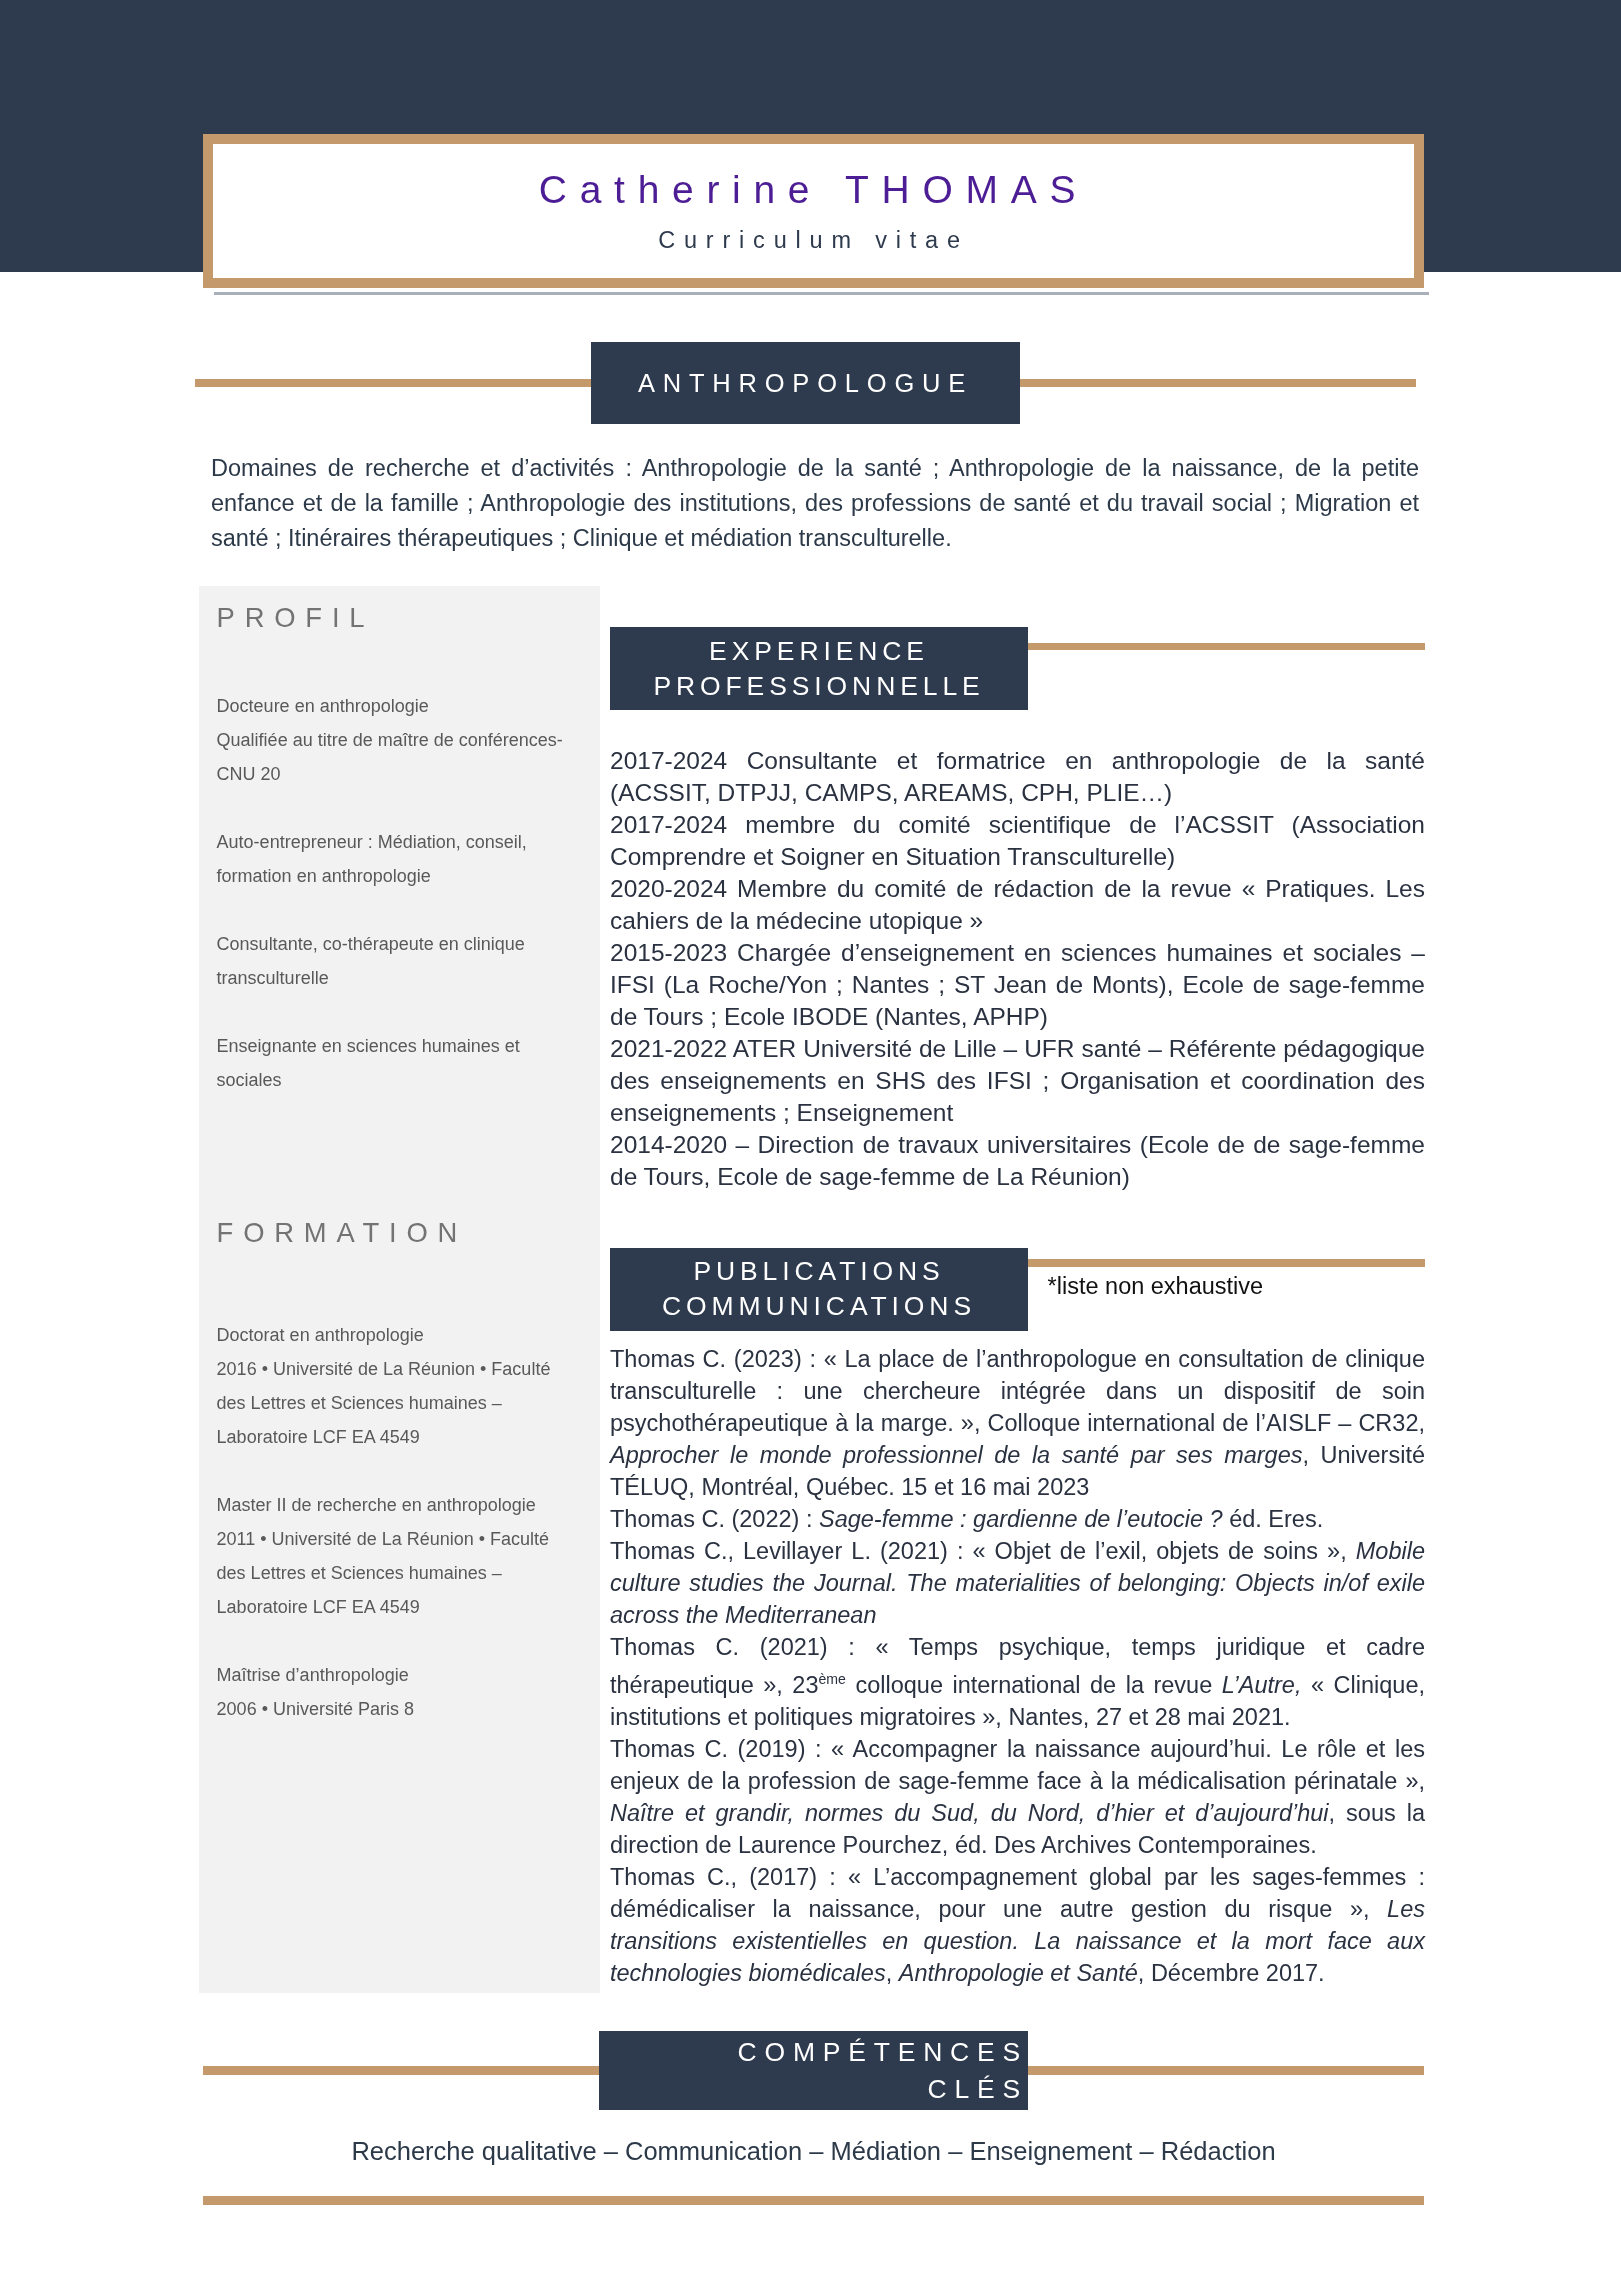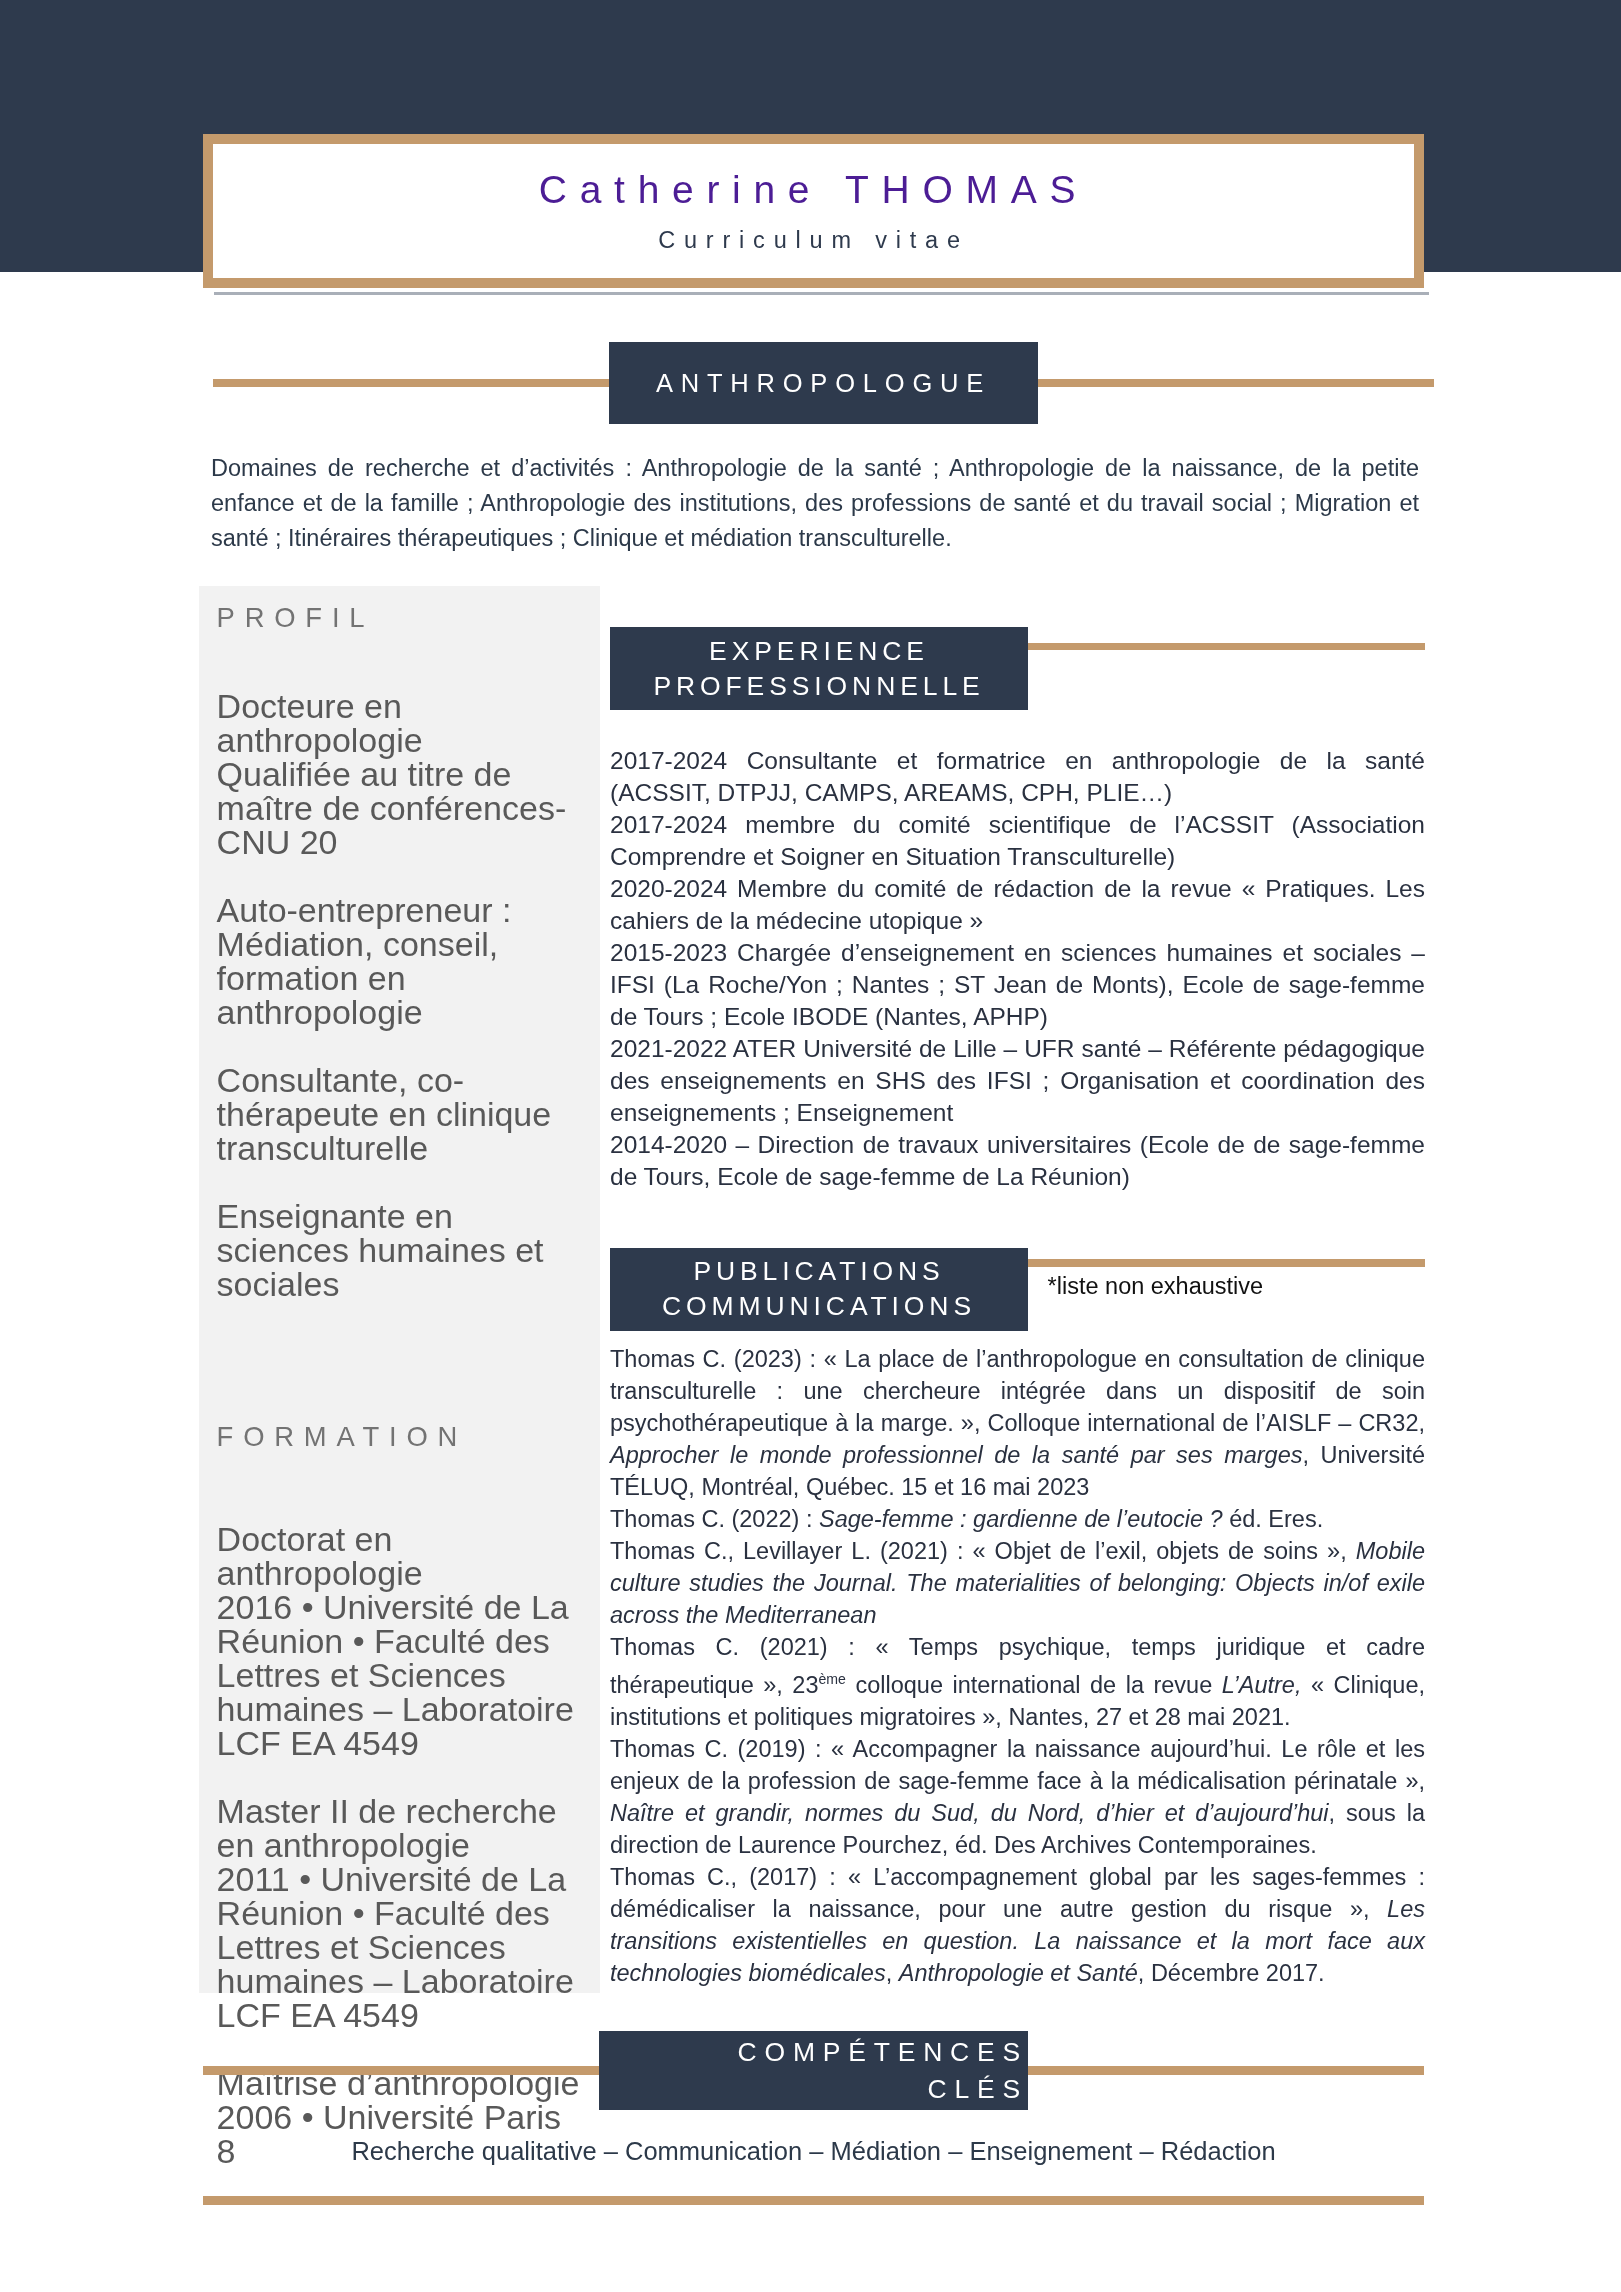--- a/index.html
+++ b/index.html
@@ -18,37 +18,37 @@
   .title-name{font-size:39px;letter-spacing:12.7px;color:#4c1d95;white-space:nowrap;}
   .title-sub{font-size:23.5px;letter-spacing:8.8px;color:#2e3a4d;margin-top:15.7px;white-space:nowrap;}
   .title-shadow{position:absolute;left:214px;top:292px;width:1215px;height:2.9px;background:#a9afb8;}
   
   .banner-row{position:absolute;display:flex;align-items:center;}
   .banner-row .tan-line{flex:1;height:8.8px;background:#c49a6c;}
   .navy-box{
     background:#2e3a4d;color:#ffffff;display:flex;flex-direction:column;
     align-items:center;justify-content:center;text-align:center;
   }
-  .anthro-row{left:213px;top:342px;width:1221px;height:82px;}
+  .anthro-row{left:195px;top:342px;width:1221px;height:82px;}
   .anthro-box{width:429px;height:82px;font-size:25.5px;letter-spacing:7.8px;}
   .comp-row{left:203px;top:2031px;width:1221px;height:79px;}
   .comp-box{width:429px;height:79px;font-size:26.5px;letter-spacing:7.8px;line-height:37px;align-items:flex-end;}
   
   .intro{
     position:absolute;left:211px;top:451px;width:1208px;
     font-size:23.5px;line-height:35px;text-align:justify;color:#2c3949;
   }
   
   .left-col{
     position:absolute;left:199px;top:586px;width:401px;height:1407px;
     background:#f2f2f2;box-sizing:border-box;padding:15.7px 17.6px 0 17.6px;
   }
   .side-heading{font-size:27.4px;letter-spacing:9.8px;color:#737373;font-weight:400;}
   .leftp{
-    font-size:34px;line-height:34px;color:#595959;white-space:pre-line;margin:0;
+    font-size:18px;line-height:34px;color:#595959;white-space:pre-line;margin:0;
   }
   .profile-p1{margin-top:55px;}
   .leftp + .leftp{margin-top:34px;}
   .formation-heading{margin-top:120px;}
   .formation-first{margin-top:69px;}
   
   .right-col{position:absolute;left:610px;top:583px;width:815px;}
   .col-banner{display:flex;align-items:center;width:100%;}
   .col-banner .tan-line{flex:1;height:7.8px;background:#c49a6c;}
   .exp-box,.pub-box{width:418px;height:83px;font-size:26.5px;letter-spacing:4.9px;line-height:35px;flex:0 0 auto;margin-top:44px;}

